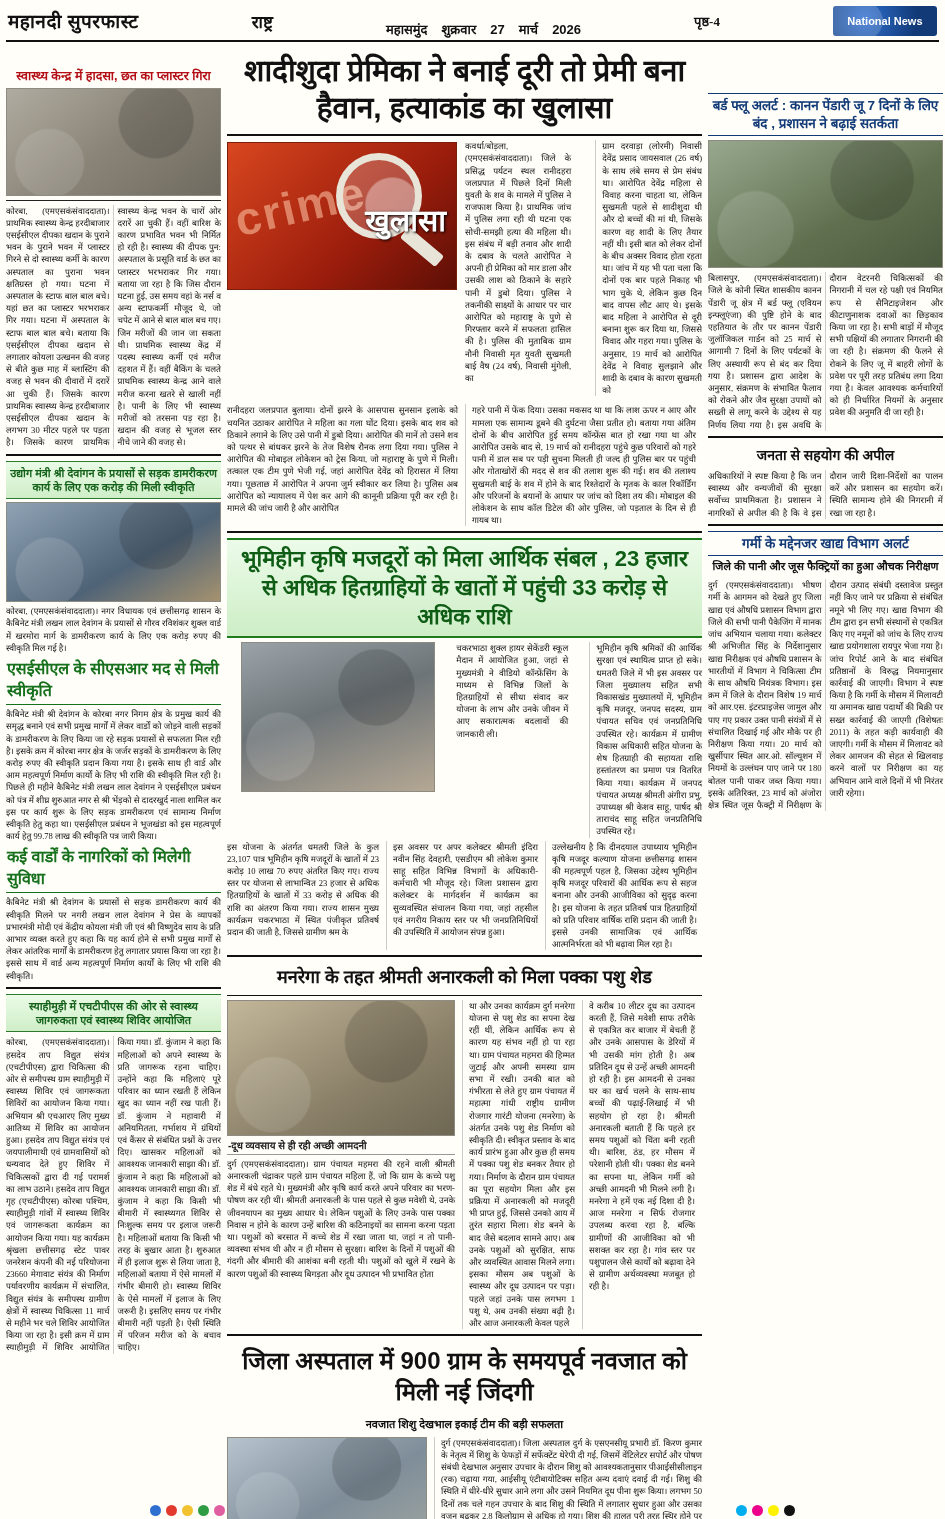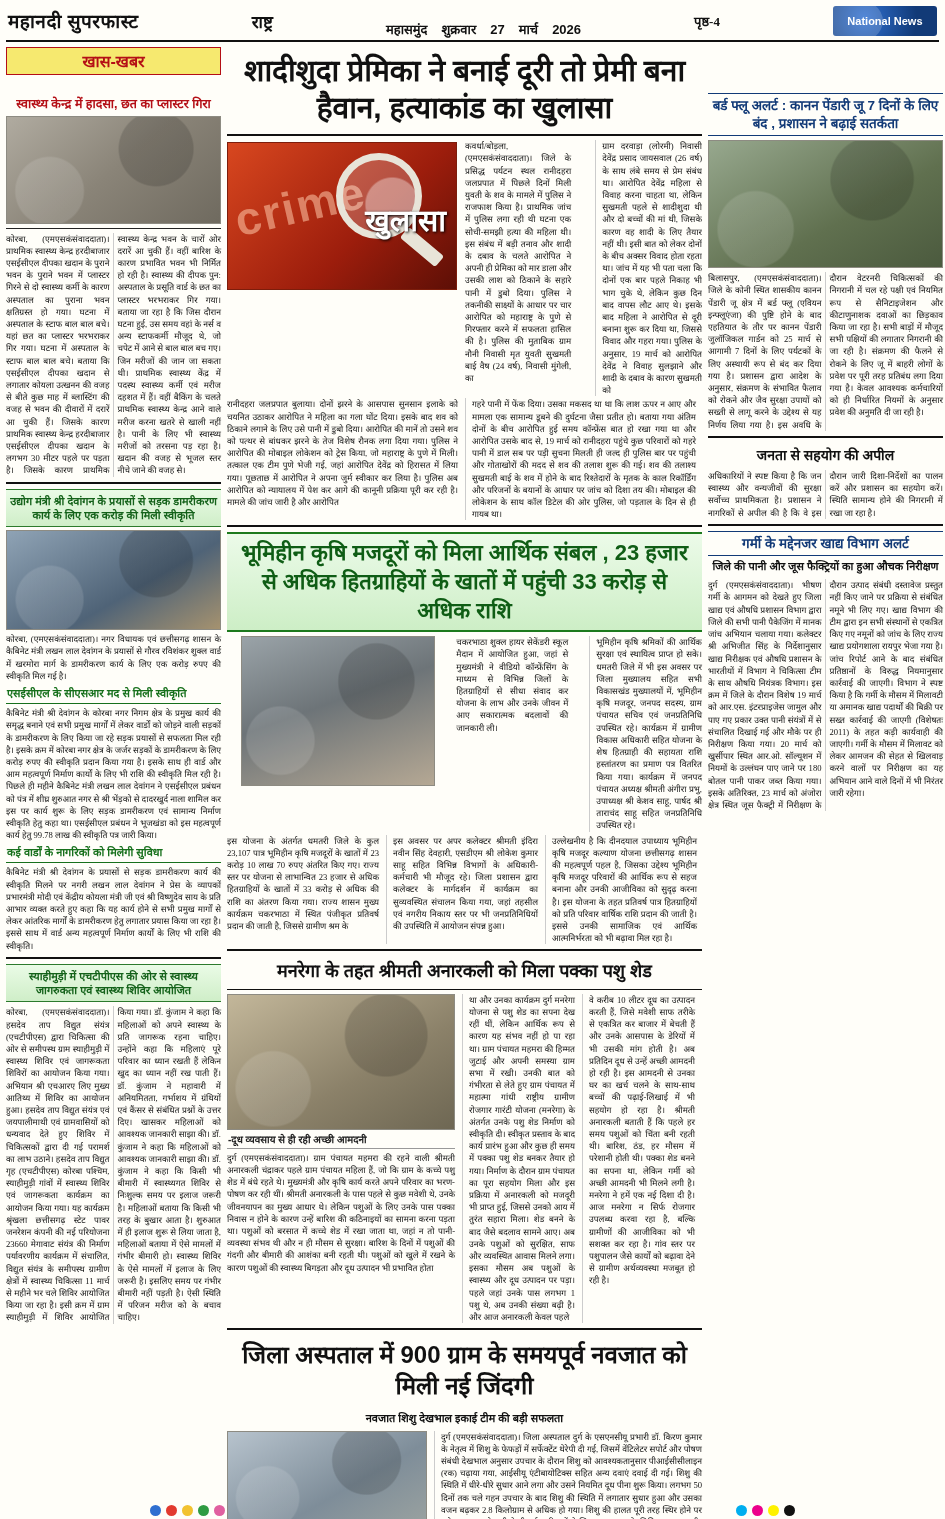--- a/index.html
+++ b/index.html
@@ -182,21 +182,21 @@
     font-weight:bold; font-size:24px; line-height:1.28;
     text-align:center; padding:5px 4px 6px 4px;
   }
   .sub-line {
     font-family:"Liberation Sans", sans-serif;
     font-size:11px; font-weight:bold; text-align:center;
     padding:2px 0 3px 0;
   }
   .green-sub {
     color:#17701c; font-family:"Liberation Sans", sans-serif;
-    font-weight:bold; font-size:11px; padding:3px 1px;
+    font-weight:bold; font-size:16px; padding:3px 1px;
     border-bottom:1px solid #17701c;
   }
   .right-head-blue {
     color:#123a77; font-family:"Liberation Sans", sans-serif;
     font-weight:bold; font-size:13.5px; line-height:1.3;
     text-align:center; padding:3px 2px;
     border-top:1px solid #123a77; border-bottom:1px solid #123a77;
   }
   .right-head-plain {
     font-family:"Liberation Sans", sans-serif;
@@ -227,21 +227,20 @@
       <span>2026</span>
     </div>
     <div class="mast-page">पृष्ठ-4</div>
     <div class="logo-badge">National News</div>
   </div>
 
   <div class="body-grid">
 
     <div class="col-left">
 
-      <div class="hl-head">खास-खबर</div>
 
       <div class="sub-head-red">स्वास्थ्य केन्द्र में हादसा, छत का प्लास्टर गिरा</div>
       <div class="photo p-rubble" style="height:108px"></div>
       <div class="rule"></div>
       <div class="text-cols-2 body-text small" style="margin-top:3px;">कोरबा, (एमएसकंसंवाददाता)। प्राथमिक स्वास्थ्य केन्द्र हरदीबाजार एसईसीएल दीपका खदान के पुराने भवन के पुराने भवन में प्लास्टर गिरने से दो स्वास्थ्य कर्मी के कारण अस्पताल का पुराना भवन क्षतिग्रस्त हो गया। घटना में अस्पताल के स्टाफ बाल बाल बचे। यहां छत का प्लास्टर भरभराकर गिर गया। घटना में अस्पताल के स्टाफ बाल बाल बचे। बताया कि एसईसीएल दीपका खदान से लगातार कोयला उत्खनन की वजह से बीते कुछ माह में ब्लास्टिंग की वजह से भवन की दीवारों में दरारें आ चुकी हैं। जिसके कारण प्राथमिक स्वास्थ्य केन्द्र हरदीबाजार एसईसीएल दीपका खदान के लगभग 30 मीटर पहले पर पड़ता है। जिसके कारण प्राथमिक स्वास्थ्य केन्द्र भवन के चारों ओर दरारें आ चुकी हैं। वहीं बारिश के कारण प्रभावित भवन भी निर्मित हो रही है। स्वास्थ्य की दीपक पुन: अस्पताल के प्रसूति वार्ड के छत का प्लास्टर भरभराकर गिर गया। बताया जा रहा है कि जिस दौरान घटना हुई, उस समय वहां के नर्स व अन्य स्टाफकर्मी मौजूद थे, जो चपेट में आने से बाल बाल बच गए। जिन मरीजों की जान जा सकता थी। प्राथमिक स्वास्थ्य केंद्र में पदस्थ स्वास्थ्य कर्मी एवं मरीज दहशत में हैं। वहीं बैकिंग के चलते प्राथमिक स्वास्थ्य केन्द्र आने वाले मरीज करना खतरे से खाली नहीं है। पानी के लिए भी स्वास्थ्य मरीजों को तरसना पड़ रहा है। खदान की वजह से भूजल स्तर नीचे जाने की वजह से।</div>
 
       <div class="rule-thick"></div>
 
       <div class="green-head">उद्योग मंत्री श्री देवांगन के प्रयासों से सड़क डामरीकरण कार्य के लिए एक करोड़ की मिली स्वीकृति</div>
       <div class="photo p-office" style="height:100px;margin-top:3px;"></div>
@@ -268,21 +267,21 @@
         <div class="crime-img">
           <div class="cw">crime</div>
           <div class="lens"></div>
           <div class="kh">खुलासा</div>
         </div>
         <div style="display:flex; gap:24px;margin-left:28px;">
           <div class="body-text small" style="width:116px">कवर्धा/बोड़ला, (एमएसकंसंवाददाता)। जिले के प्रसिद्ध पर्यटन स्थल रानीदहरा जलप्रपात में पिछले दिनों मिली युवती के शव के मामले में पुलिस ने राजफाश किया है। प्राथमिक जांच में पुलिस लगा रही थी घटना एक सोची-समझी हत्या की महिला थी। इस संबंध में बड़ी तनाव और शादी के दबाव के चलते आरोपित ने अपनी ही प्रेमिका को मार डाला और उसकी लाश को ठिकाने के सहारे पानी में डुबो दिया। पुलिस ने तकनीकी साक्ष्यों के आधार पर चार आरोपित को महाराष्ट्र के पुणे से गिरफ्तार करने में सफलता हासिल की है। पुलिस की मुताबिक ग्राम नौनी निवासी मृत युवती सुखमती बाई वैष (24 वर्ष), निवासी मुंगेली, का</div>
           <div class="body-text small" style="width:116px;border-left:1px solid #ccc;padding-left:6px">ग्राम दरवाड़ा (लोरमी) निवासी देवेंद्र प्रसाद जायसवाल (26 वर्ष) के साथ लंबे समय से प्रेम संबंध था। आरोपित देवेंद्र महिला से विवाह करना चाहता था, लेकिन सुखमती पहले से शादीशुदा थी और दो बच्चों की मां थी, जिसके कारण वह शादी के लिए तैयार नहीं थी। इसी बात को लेकर दोनों के बीच अक्सर विवाद होता रहता था। जांच में यह भी पता चला कि दोनों एक बार पहले निकाह भी भाग चुके थे, लेकिन कुछ दिन बाद वापस लौट आए थे। इसके बाद महिला ने आरोपित से दूरी बनाना शुरू कर दिया था, जिससे विवाद और गहरा गया। पुलिस के अनुसार, 19 मार्च को आरोपित देवेंद्र ने विवाह सुलझाने और शादी के दबाव के कारण सुखमती को</div>
         </div>
       </div>
-      <div style="display:flex; gap:7px; margin-top:2px;">
+      <div style="display:flex; gap:7px; margin-top:8px;">
         <div class="body-text small" style="width:231px">रानीदहरा जलप्रपात बुलाया। दोनों झरने के आसपास सुनसान इलाके को चयनित उठाकर आरोपित ने महिला का गला घोंट दिया। इसके बाद शव को ठिकाने लगाने के लिए उसे पानी में डुबो दिया। आरोपित की मानें तो उसने शव को पत्थर से बांधकर झरने के तेज विशेष रौनक लगा दिया गया। पुलिस ने आरोपित की मोबाइल लोकेशन को ट्रेस किया, जो महाराष्ट्र के पुणे में मिली। तत्काल एक टीम पुणे भेजी गई, जहां आरोपित देवेंद्र को हिरासत में लिया गया। पूछताछ में आरोपित ने अपना जुर्म स्वीकार कर लिया है। पुलिस अब आरोपित को न्यायालय में पेश कर आगे की कानूनी प्रक्रिया पूरी कर रही है। मामले की जांच जारी है और आरोपित</div>
         <div class="body-text small" style="width:231px;border-left:1px solid #ccc;padding-left:6px">गहरे पानी में फेंक दिया। उसका मकसद था था कि लाश ऊपर न आए और मामला एक सामान्य डूबने की दुर्घटना जैसा प्रतीत हो। बताया गया अंतिम दोनों के बीच आरोपित हुई समय कॉन्फ्रेंस बात हो रखा गया था और आरोपित उसके बाद से, 19 मार्च को रानीदहरा पहुंचे कुछ परिवारों को गहरे पानी में डाल सब पर पड़ी सुचना मिलती ही जल्द ही पुलिस बार पर पहुंची और गोताखोरों की मदद से शव की तलाश शुरू की गई। शव की तलाश्य सुखमती बाई के शव में होने के बाद रिश्तेदारों के मृतक के काल रिकॉर्डिंग और परिजनों के बयानों के आधार पर जांच को दिशा तय की। मोबाइल की लोकेशन के साथ कॉल डिटेल की ओर पुलिस, जो पड़ताल के दिन से ही गायब था।</div>
       </div>
 
       <div class="rule-thick"></div>
 
       <div class="mid-head-green">भूमिहीन कृषि मजदूरों को मिला आर्थिक संबल , 23 हजार से अधिक हितग्राहियों के खातों में पहुंची 33 करोड़ से अधिक राशि</div>
 
       <div style="display:flex; gap:21px; margin-top:4px;padding-left:14px;">
         <div style="width:215px">

